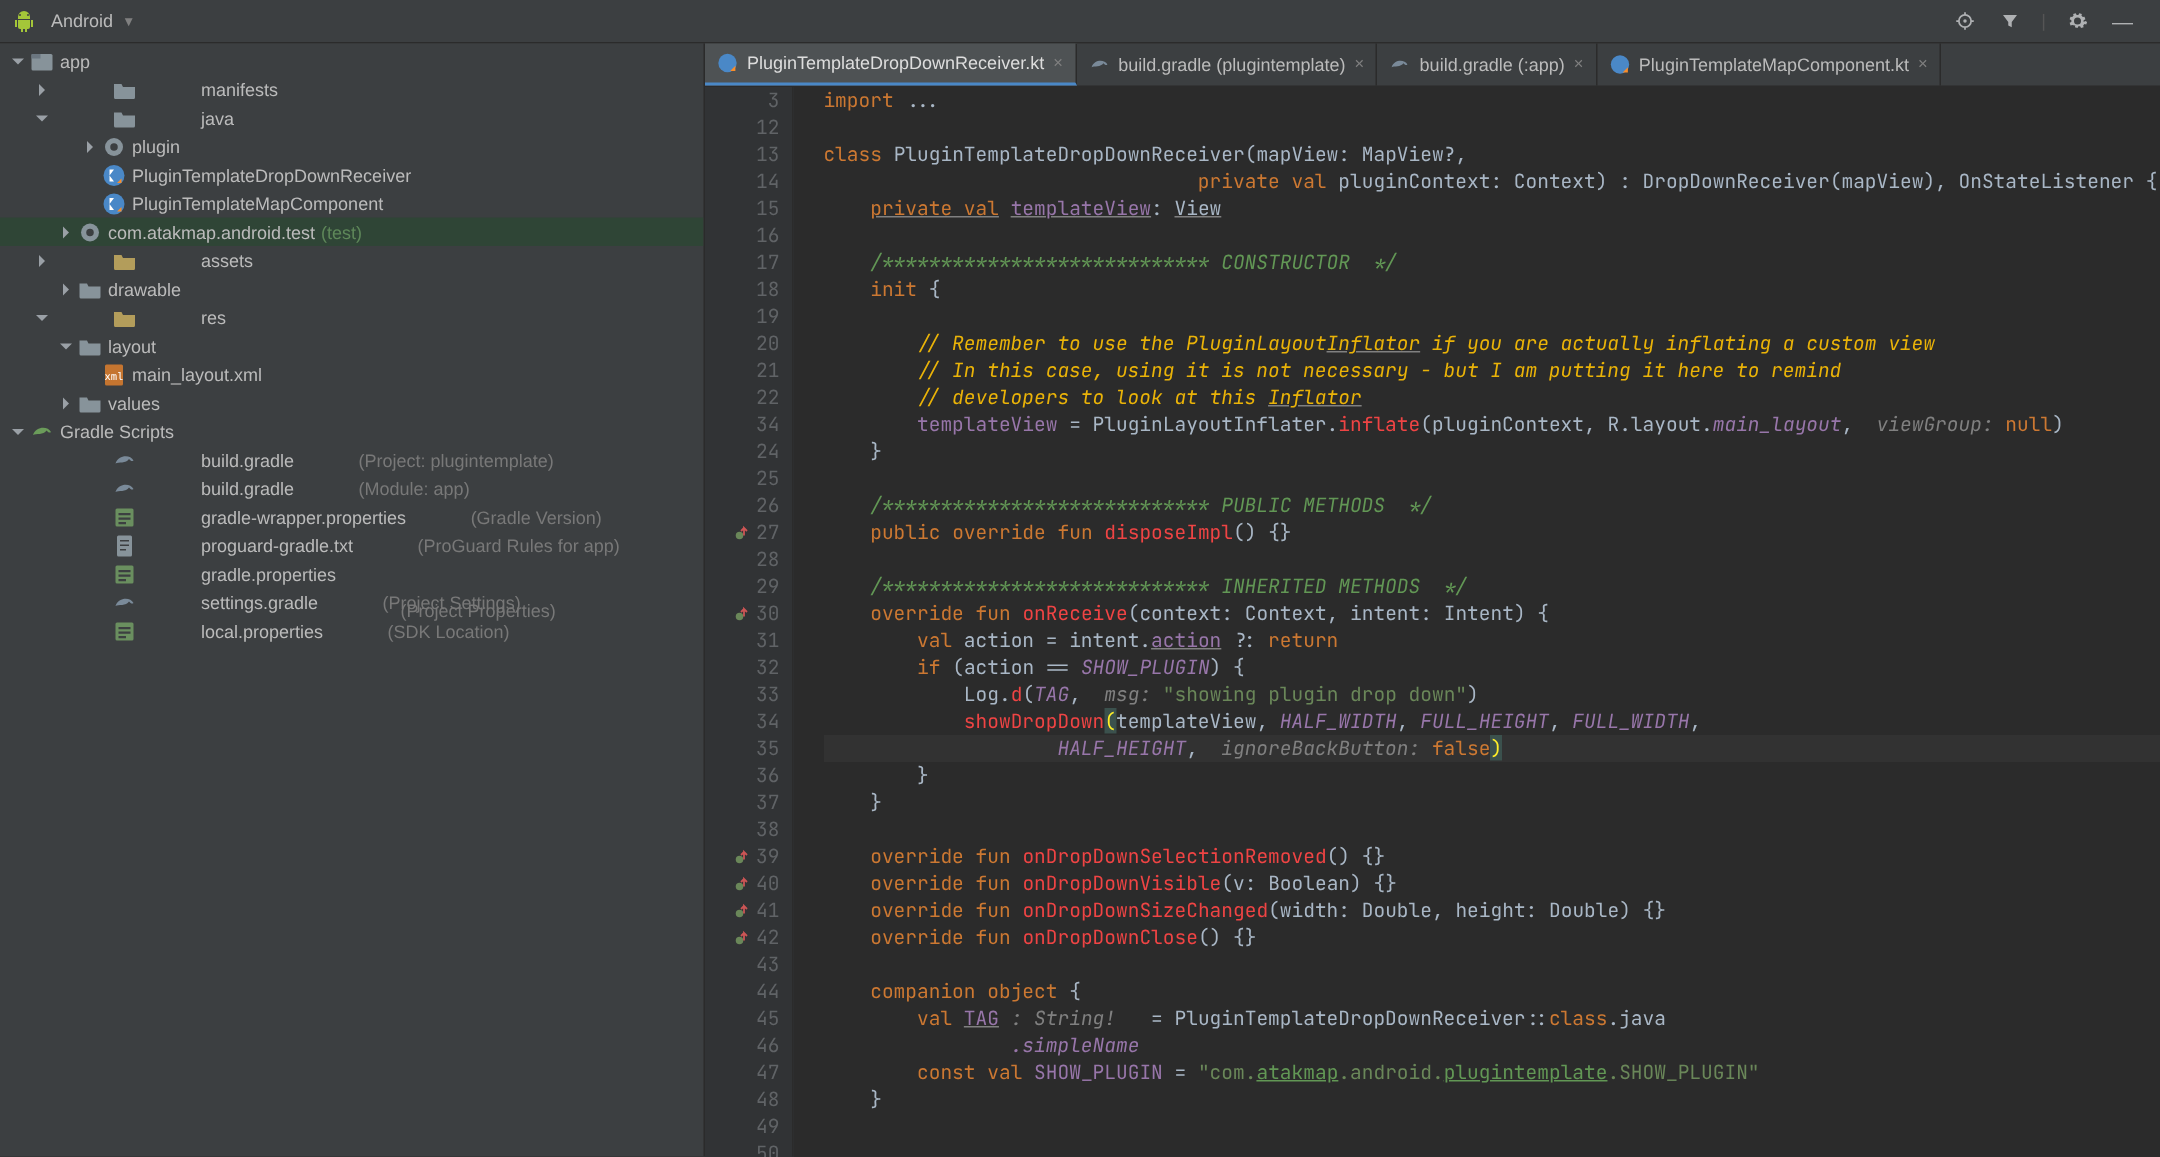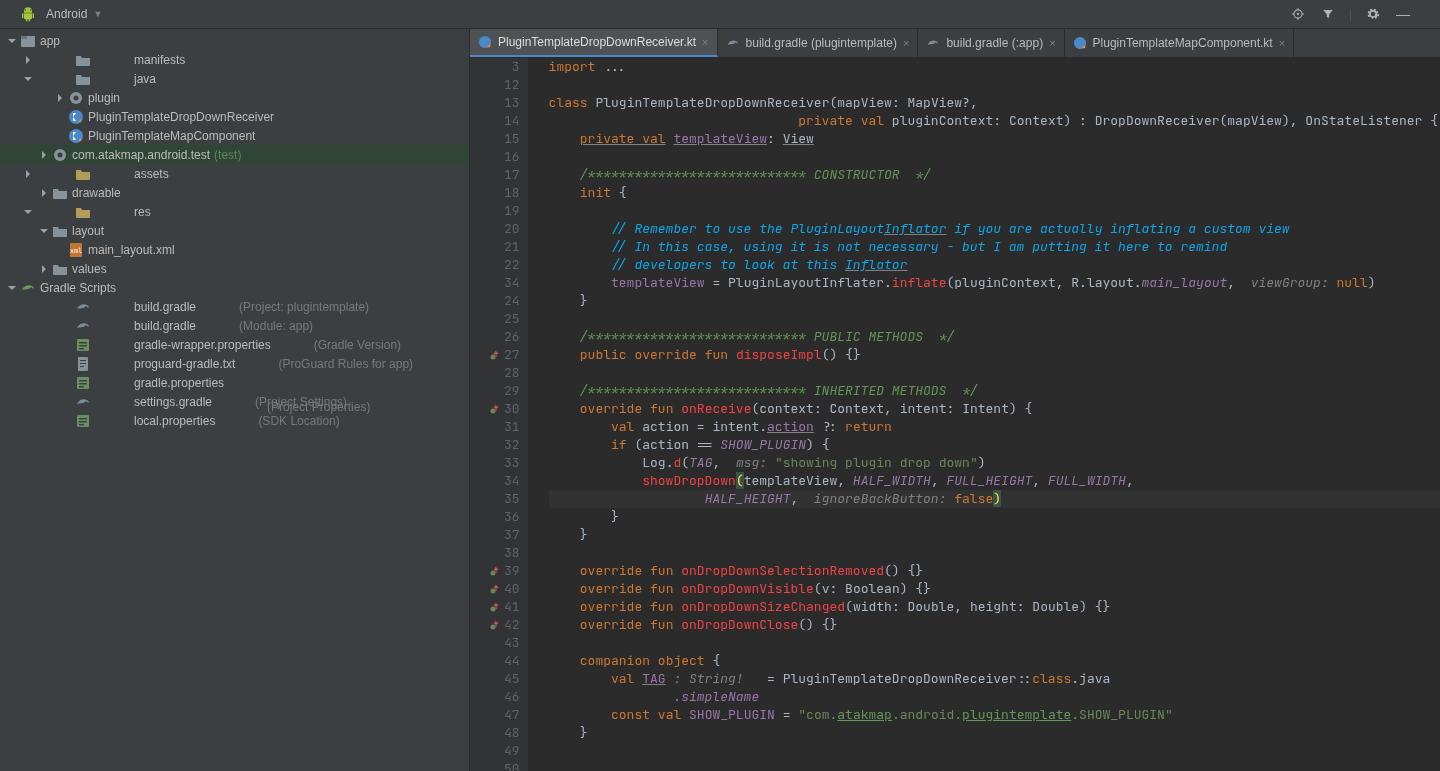--- a/index.html
+++ b/index.html
@@ -13,21 +13,21 @@
   overflow: hidden;
   display: flex;
   flex-direction: column;
 }
 .top-bar {
   height: 29px;
   background: #3c3f41;
   border-bottom: 1px solid #2b2b2b;
   display: flex;
   align-items: center;
-  padding: 0 20px;
+  padding: 0 8px;
 }
 .project-selector {
   display: flex;
   align-items: center;
   gap: 6px;
   cursor: pointer;
 }
 .top-bar-right {
   margin-left: auto;
   display: flex;
@@ -154,21 +154,21 @@
   overflow: auto;
   white-space: pre;
 }
 .code-line {
   height: 18px;
 }
 .code-line.highlighted-line { background: #323232; }
 
 .kw { color: #cc7832; }
 .str { color: #6a8759; }
-.cmt { color: #0ea5e9; font-style: italic; }
+.cmt { color: #eab308; font-style: italic; }
 .doc { color: #629755; font-style: italic; }
 .fn { color: #ef4444; }
 .ident { color: #a9b7c6; }
 .punct { color: #a9b7c6; }
 .ul { text-decoration: underline; text-decoration-color: #808080; }
 .purple { color: #9876aa; }
 .green-ul { color: #629755; text-decoration: underline; }
 .yellow-paren { background: #3b514d; color: #ffef28; }
 .italic-gray { color: #808080; font-style: italic; }
 .static-it { color: #9876aa; font-style: italic; }

